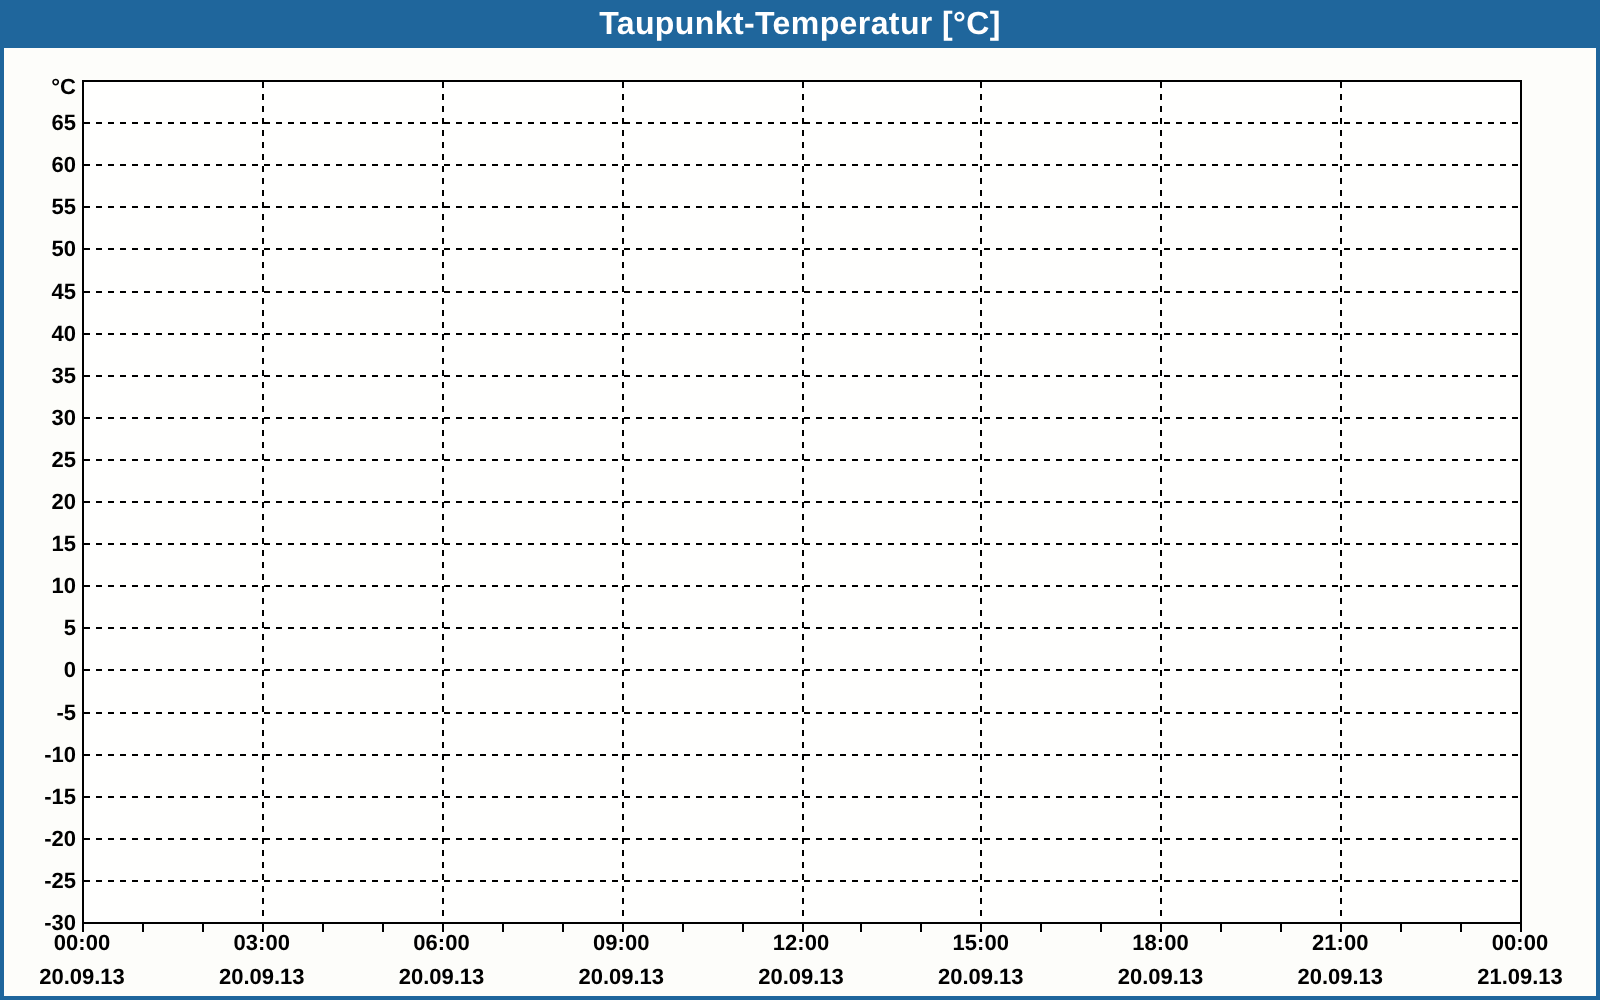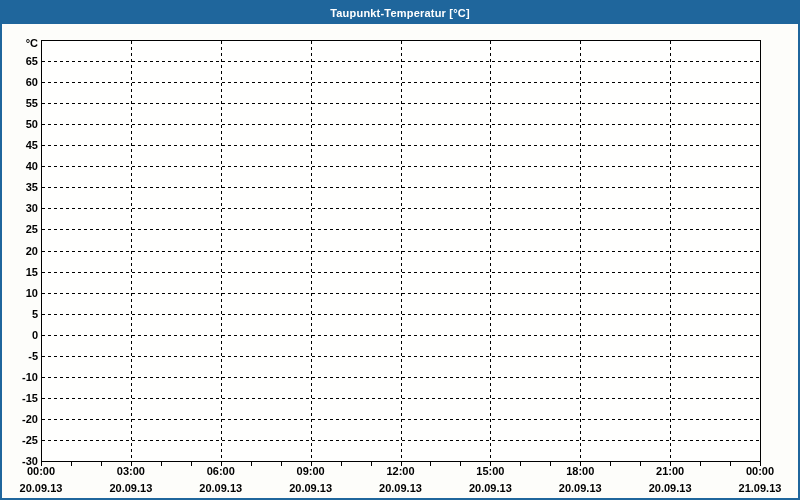--- a/index.html
+++ b/index.html
@@ -11,21 +11,21 @@
     font-family: "Liberation Sans", sans-serif;
     overflow: hidden;
   }
   .titlebar {
     height: 22px;
     background: #1f669c;
     color: #ffffff;
     display: flex;
     align-items: center;
     justify-content: center;
-    font-size: 11px;
+    font-size: 16px;
     font-weight: bold;
     letter-spacing: 0.2px;
   }
   .chart-area {
     position: relative;
     width: 796px;
     height: 474px;
     background: #fdfdfa;
   }
   .chart-area svg { display: block; }

